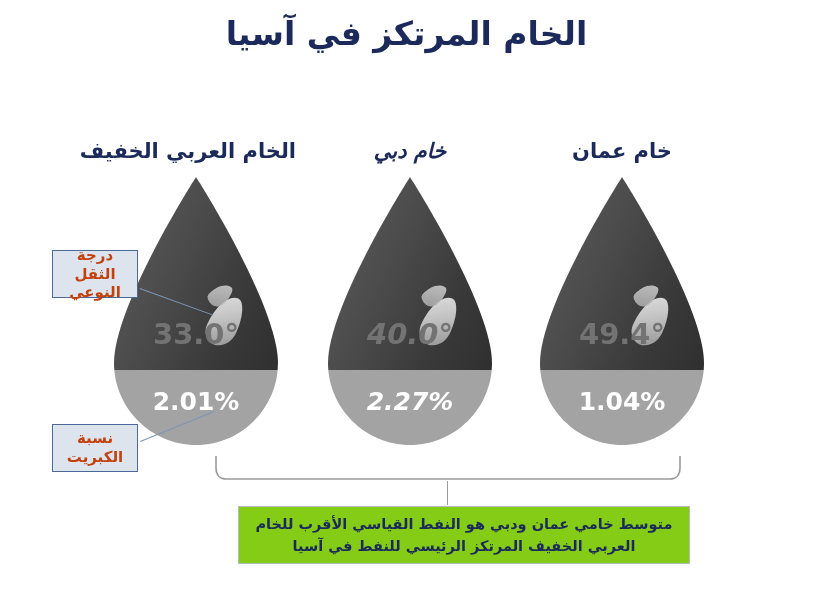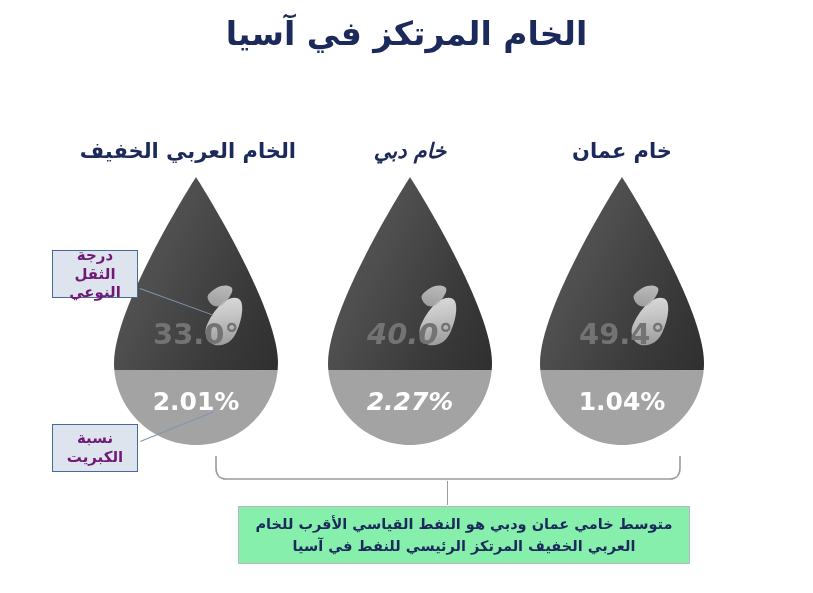--- a/index.html
+++ b/index.html
@@ -121,21 +121,21 @@
     color: #ffffff;
     direction: ltr;
   }
 
   
   .callout {
     position: absolute;
     box-sizing: border-box;
     background: #dde4ee;
     border: 1.5px solid #4a6898;
-    color: #701a75;
+    color: #c2410c;
     font-size: 15px;
     font-weight: bold;
     text-align: center;
     direction: rtl;
     line-height: 1.25;
     display: flex;
     align-items: center;
     justify-content: center;
     padding: 2px 18px;
   }
@@ -168,21 +168,21 @@
 
   
   .caption {
     position: absolute;
     box-sizing: border-box;
     left: 238px;
     top: 506px;
     width: 452px;
     height: 58px;
     border: 1.3px solid #b9b9b9;
-    background: #86efac;
+    background: #84cc16;
     color: #1b2a5a;
     font-size: 14.5px;
     font-weight: bold;
     direction: rtl;
     text-align: center;
     line-height: 1.55;
     display: flex;
     align-items: center;
     justify-content: center;
     padding: 2px 14px;

